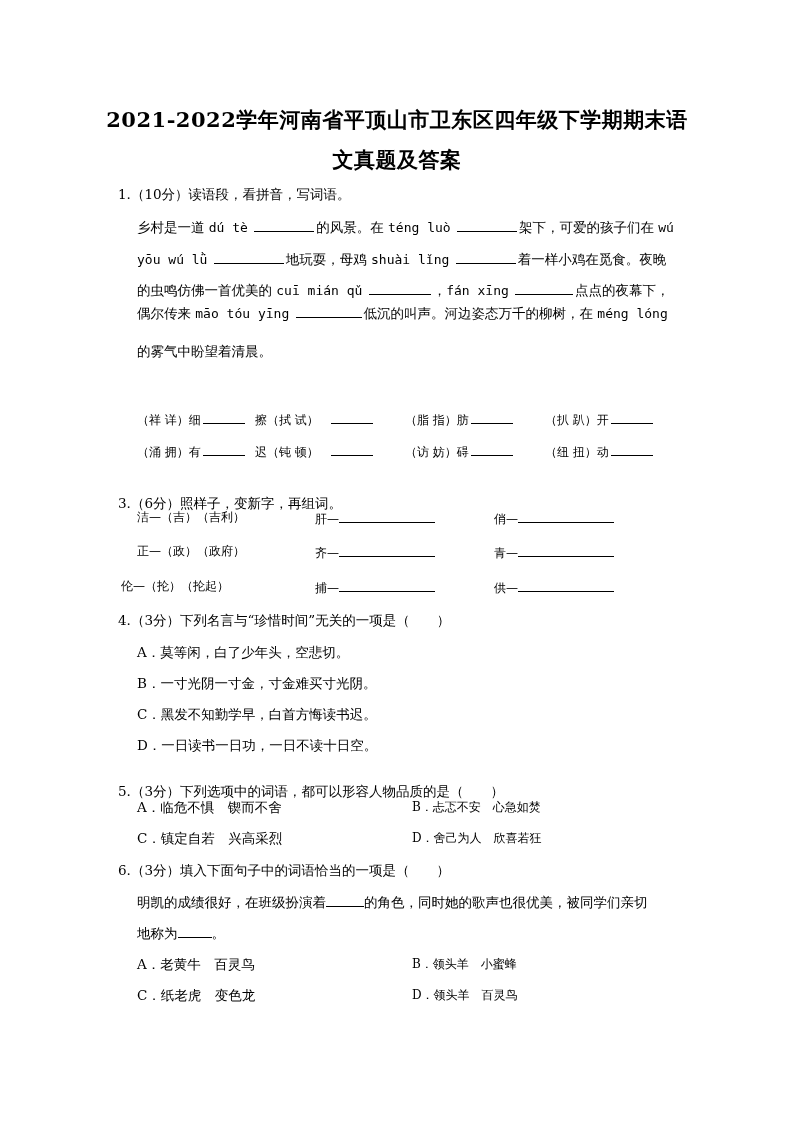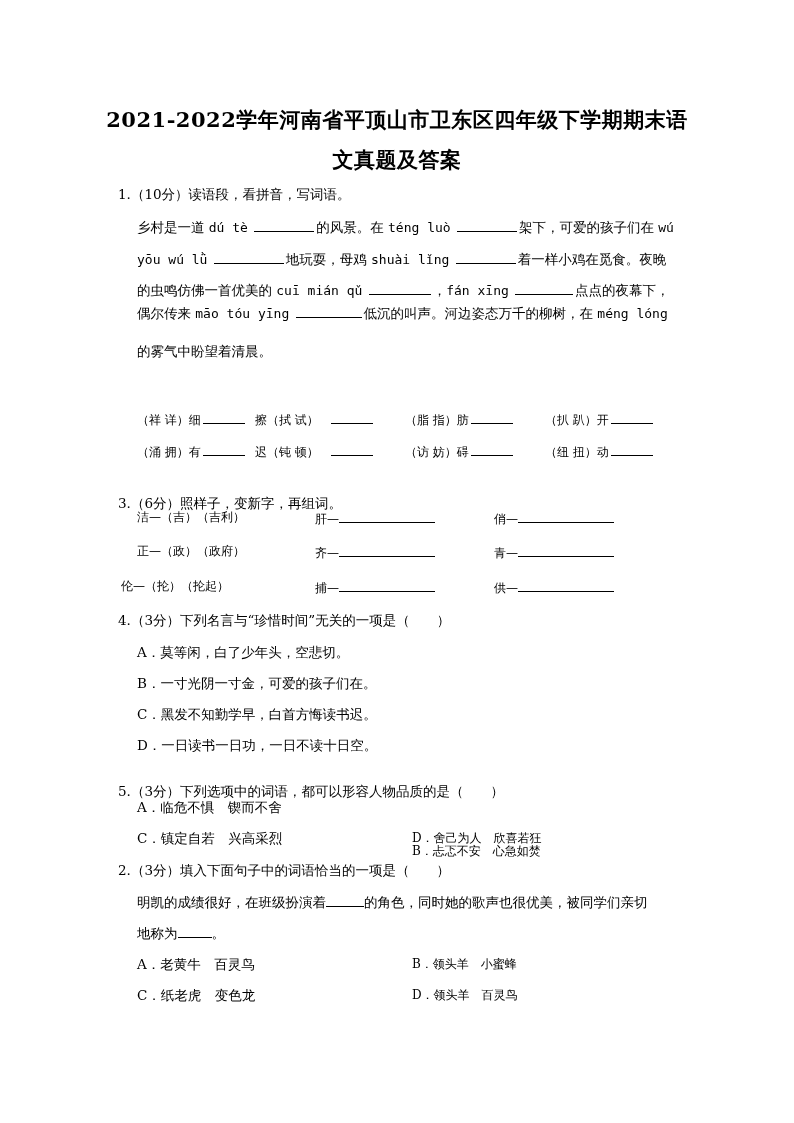--- a/index.html
+++ b/index.html
@@ -59,31 +59,31 @@
   <div class="cell" style="left:494px; top:508px;"><span>俏—</span><span class="blank" style="width:96px;margin-left:0"></span></div>
   <div class="cell" style="left:137px; top:542px;">正—（政）（政府）</div>
   <div class="cell" style="left:315px; top:542px;"><span>齐—</span><span class="blank" style="width:96px;margin-left:0"></span></div>
   <div class="cell" style="left:494px; top:542px;"><span>青—</span><span class="blank" style="width:96px;margin-left:0"></span></div>
   <div class="cell" style="left:121px; top:577px;">伦—（抡）（抡起）</div>
   <div class="cell" style="left:315px; top:577px;"><span>捕—</span><span class="blank" style="width:96px;margin-left:0"></span></div>
   <div class="cell" style="left:494px; top:577px;"><span>供—</span><span class="blank" style="width:96px;margin-left:0"></span></div>
 
   <div class="line" style="top:611px;">4.（3分）下列名言与“珍惜时间”无关的一项是（　　）</div>
   <div class="line ind" style="top:643px;">A．莫等闲，白了少年头，空悲切。</div>
-  <div class="line ind" style="top:674px;">B．一寸光阴一寸金，可爱的孩子们在。</div>
+  <div class="line ind" style="top:674px;">B．一寸光阴一寸金，寸金难买寸光阴。</div>
   <div class="line ind" style="top:705px;text-align:center;">C．黑发不知勤学早，白首方悔读书迟。</div>
   <div class="line ind" style="top:736px;">D．一日读书一日功，一日不读十日空。</div>
 
   <div class="line" style="top:767px;margin-top:15px;">5.（3分）下列选项中的词语，都可以形容人物品质的是（　　）</div>
   <div class="line ind" style="top:798px;">A．临危不惧　锲而不舍</div>
-  <div class="cell" style="left:412px; top:798px;margin-top:44px;">B．忐忑不安　心急如焚</div>
+  <div class="cell" style="left:412px; top:798px;">B．忐忑不安　心急如焚</div>
   <div class="line ind" style="top:829px;">C．镇定自若　兴高采烈</div>
   <div class="cell" style="left:412px; top:829px;">D．舍己为人　欣喜若狂</div>
 
-  <div class="line" style="top:861px;">2.（3分）填入下面句子中的词语恰当的一项是（　　）</div>
+  <div class="line" style="top:861px;">6.（3分）填入下面句子中的词语恰当的一项是（　　）</div>
   <div class="line ind" style="top:892px;">
     <span>明凯的成绩很好，在班级扮演着</span><span class="blank" style="width:38px;margin:0"></span><span>的角色，同时她的歌声也很优美，被同学们亲切</span>
   </div>
   <div class="line ind" style="top:923px;">
     <span>地称为</span><span class="blank" style="width:34px;margin:0"></span><span>。</span>
   </div>
   <div class="line ind" style="top:955px;">A．老黄牛　百灵鸟</div>
   <div class="cell" style="left:412px; top:955px;">B．领头羊　小蜜蜂</div>
   <div class="line ind" style="top:986px;">C．纸老虎　变色龙</div>
   <div class="cell" style="left:412px; top:986px;">D．领头羊　百灵鸟</div>

